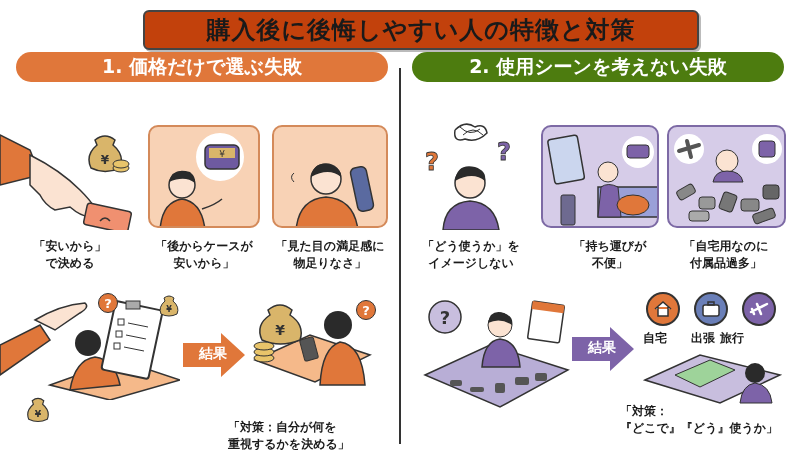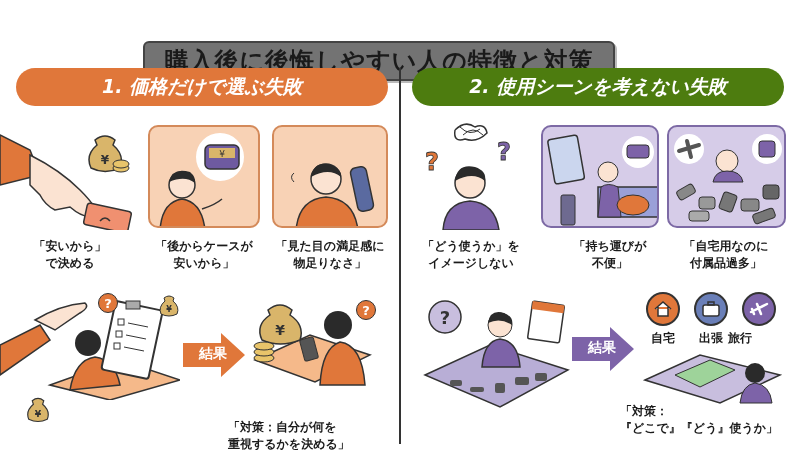--- a/index.html
+++ b/index.html
@@ -1,32 +1,32 @@
 <!DOCTYPE html>
 <html><head>
 <meta charset="utf-8">
 <style>
   * { box-sizing: border-box; margin: 0; padding: 0; }
   html, body { width: 800px; height: 450px; background: #ffffff; overflow: hidden; }
   body { font-family: "DejaVu Sans", "Liberation Sans", sans-serif; color: #1a1a1a; position: relative; }
 
   .title-box {
-    position: absolute; left: 143px; top: 10px; width: 472px; height: 40px;
-    border: 2px solid #444; border-radius: 6px; background: #737373;
+    position: absolute; left: 143px; top: 10px; width: 556px; height: 40px;
+    border: 2px solid #444; border-radius: 6px; background: #c2410c;
     box-shadow: 2px 2px 0 #bbb;
     display: flex; align-items: center; justify-content: center;
-    font-size: 24px; font-weight: bold; letter-spacing: 1px; margin-top: 31px;
+    font-size: 24px; font-weight: bold; letter-spacing: 1px;
   }
 
   .divider { position: absolute; left: 399px; top: 68px; width: 2px; height: 376px; background: #333; }
 
   .section-banner {
-    position: absolute; top: 68px; height: 38px; border-radius: 19px;
+    position: absolute; top: 52px; height: 30px; border-radius: 19px;
     color: #fff; font-weight: bold; font-size: 19px;
-    display: flex; align-items: center; justify-content: center; font-style: italic;
+    display: flex; align-items: center; justify-content: center;
   }
   .banner-1 { left: 16px; width: 372px; background: #e0773a; }
   .banner-2 { left: 412px; width: 372px; background: #4d7c0f; }
 
   .panel {
     position: absolute; top: 125px; height: 103px; border-radius: 10px;
     border: 2px solid #d48a5a; background: #f8d2b5; overflow: hidden;
   }
   .panel.purple { border-color: #7d6aa5; background: #d6cce8; }
 
@@ -41,21 +41,21 @@
   .arrow svg { width: 100%; height: 100%; }
   .arrow-label {
     position: absolute; left: 4px; top: 12px; width: 40px; color: #fff;
     font-size: 14px; font-weight: bold; text-align: right;
   }
 
   .icon-circle {
     position: absolute; width: 34px; height: 34px; border-radius: 50%;
     border: 2px solid #333; display: flex; align-items: center; justify-content: center;
   }
-  .icon-label { position: absolute; font-size: 12px; font-weight: bold; text-align: center; width: 40px; }
+  .icon-label { position: absolute; font-size: 12px; font-weight: bold; width: 40px; }
 
   .badge-q {
     position: absolute; width: 20px; height: 20px; border-radius: 50%;
     background: #e0773a; color: #fff; font-size: 13px; font-weight: bold;
     display: flex; align-items: center; justify-content: center; border: 1px solid #333;
   }
   .illus { position: absolute; }
 </style>
 </head>
 <body>

